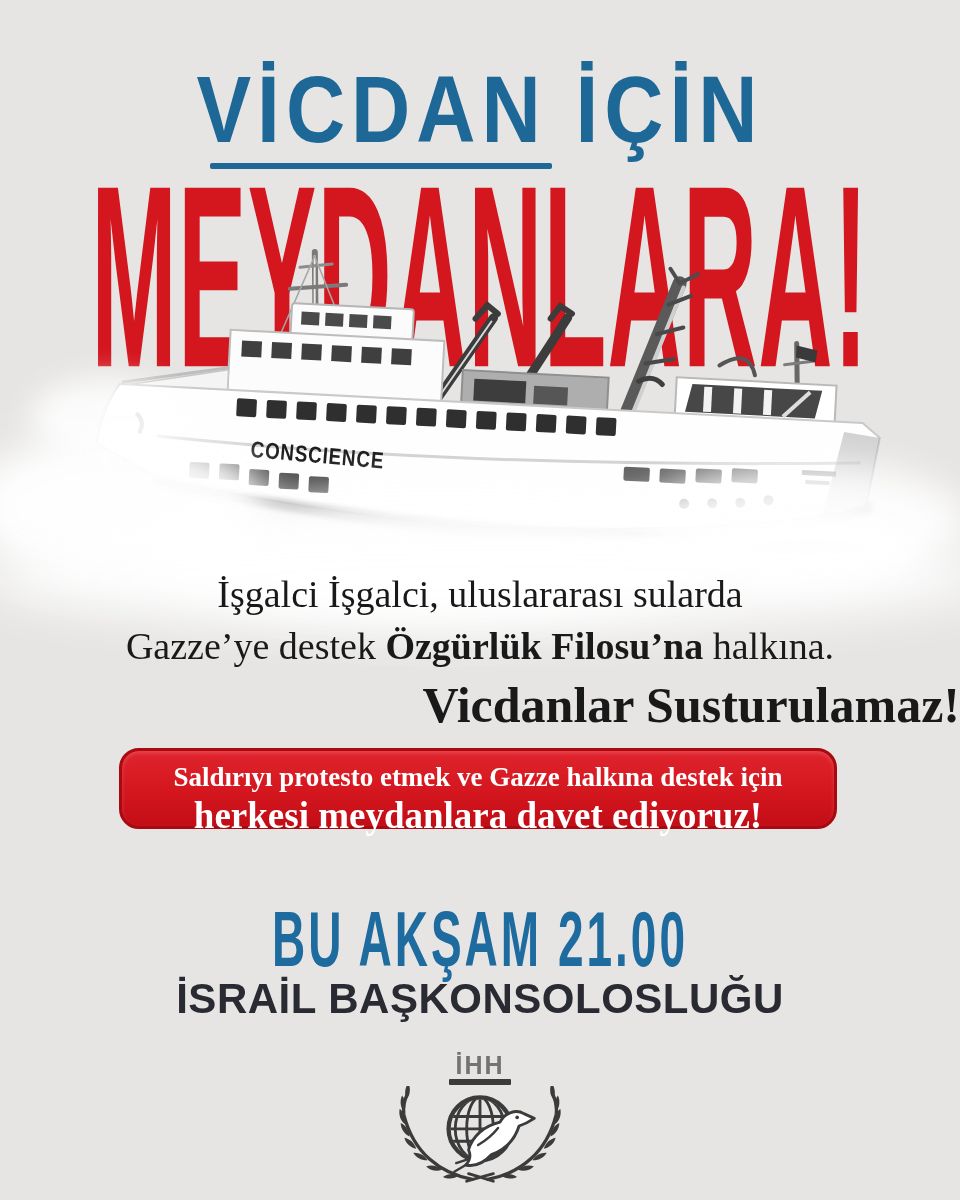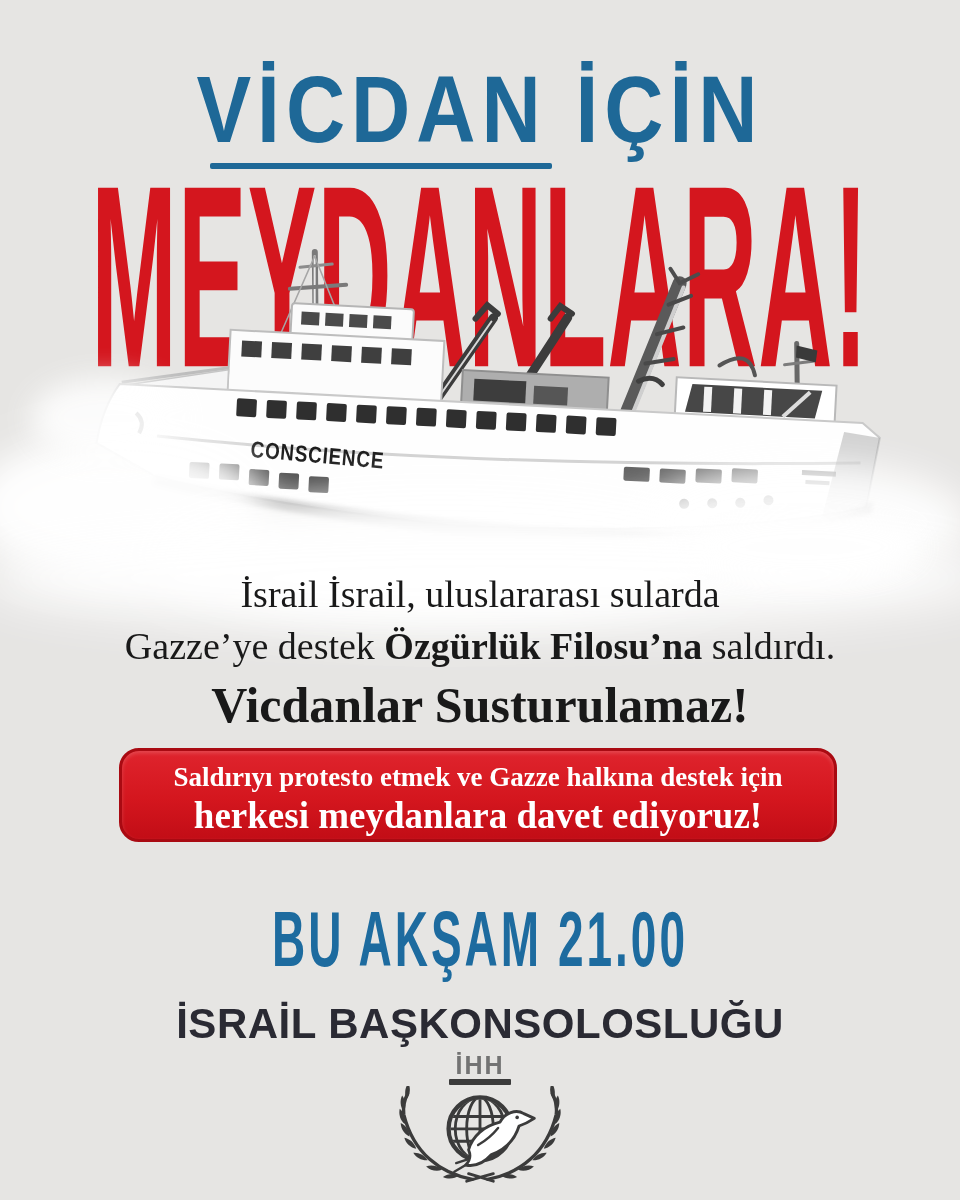--- a/index.html
+++ b/index.html
@@ -26,38 +26,38 @@
   .mist.m3{left:640px;top:462px;width:330px;height:120px;filter:blur(18px);opacity:.9;}
   .mist.m4{left:30px;top:378px;width:150px;height:80px;filter:blur(14px);opacity:.85;}
   .mist.m5{left:-20px;top:528px;width:1020px;height:100px;filter:blur(24px);opacity:.9;}
   .mist.m6{left:690px;top:512px;width:230px;height:70px;filter:blur(12px);opacity:.85;}
 
   
   .body-copy{position:absolute;top:568px;left:0;width:100%;text-align:center;
     font-family:"Liberation Serif",serif;color:#191919;z-index:4;}
   .body-line{font-size:38px;line-height:52px;white-space:nowrap;}
   .body-line b{font-weight:bold;text-align:center;}
-  .body-slogan{margin-top:4px;font-size:50px;line-height:58px;font-weight:bold;white-space:nowrap;}
-
-  
-  .invite-box{position:absolute;top:748px;left:119px;width:718px;height:94px;box-sizing:border-box;
+  .body-slogan{margin-top:4px;font-size:50px;line-height:58px;font-weight:bold;white-space:nowrap;text-align:right;}
+
+  
+  .invite-box{position:absolute;top:748px;left:119px;width:718px;height:81px;box-sizing:border-box;
     background:linear-gradient(180deg,#df242d 0%,#d4161e 55%,#c20d16 100%);
     border:3px solid #a90a12;border-radius:20px;text-align:center;color:#ffffff;
     font-family:"Liberation Serif",serif;font-weight:bold;padding-top:9px;z-index:4;
     box-shadow:inset 0 2px 4px rgba(255,255,255,.18);}
   .invite-line1{font-size:27px;line-height:34px;white-space:nowrap;}
   .invite-line2{font-size:37px;line-height:44px;white-space:nowrap;}
 
   
   .event-time{position:absolute;top:900px;left:0;width:100%;text-align:center;
     font-weight:bold;font-size:46px;line-height:1;letter-spacing:3px;color:#1d6b9f;
     transform:scaleY(1.7);transform-origin:top center;white-space:nowrap;z-index:4;}
   .event-venue{position:absolute;top:974px;left:0;width:100%;text-align:center;
     font-weight:bold;font-size:42px;line-height:50px;letter-spacing:.5px;color:#2a2a33;
-    white-space:nowrap;z-index:4;margin-top:25px;}
+    white-space:nowrap;z-index:4;}
 
   
   .logo{position:absolute;top:1052px;left:0;width:100%;text-align:center;z-index:4;}
   .logo-text{font-weight:bold;font-size:25px;line-height:26px;letter-spacing:2px;color:#737373;}
   .logo-bar{width:62px;height:6px;background:#3b3b3b;margin:1px auto 0 auto;border-radius:1px;}
   .logo-emblem{display:block;margin:1px auto 0 auto;width:200px;height:100px;}
 </style>
 </head>
 <body>
 
@@ -190,23 +190,23 @@
 
   <div class="mist m1"></div>
   <div class="mist m2"></div>
   <div class="mist m3"></div>
   <div class="mist m4"></div>
   <div class="mist m5"></div>
   <div class="mist m6"></div>
 
   <div class="body-copy">
     <div class="body-line">
-      <span>İsrail İsrail, uluslararası sularda</span>
+      <span>İşgalci İşgalci, uluslararası sularda</span>
     </div>
-    <div class="body-line"><span>Gazze’ye destek </span><b>Özgürlük Filosu’na</b><span> saldırdı.</span></div>
+    <div class="body-line"><span>Gazze’ye destek </span><b>Özgürlük Filosu’na</b><span> halkına.</span></div>
     <div class="body-slogan">Vicdanlar Susturulamaz!</div>
   </div>
 
   <div class="invite-box">
     <div class="invite-line1">Saldırıyı protesto etmek ve Gazze halkına destek için</div>
     <div class="invite-line2">herkesi meydanlara davet ediyoruz!</div>
   </div>
 
   <div class="event-time">BU AKŞAM 21.00</div>
   <div class="event-venue">İSRAİL BAŞKONSOLOSLUĞU</div>

